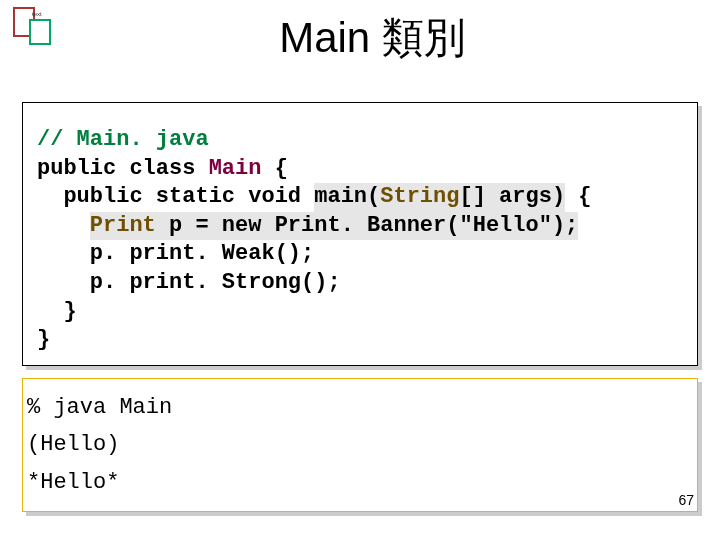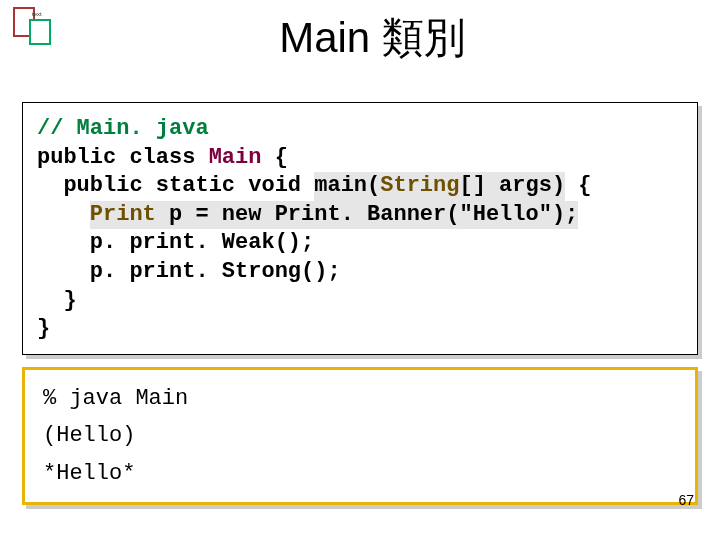--- a/index.html
+++ b/index.html
@@ -32,21 +32,21 @@
   }
   .shadow {
     position: absolute;
     top: 4px; left: 4px; right: -4px; bottom: -4px;
     background: #ccc;
   }
   .code-box {
     position: relative;
     background: #fff;
     border: 1px solid #000;
-    padding: 12px 14px 10px 14px;
+    padding: 23px 14px 10px 14px;
     font-family: "Courier New", monospace;
     font-size: 22px;
     font-weight: bold;
     line-height: 1.3;
     white-space: pre;
     margin-top: 36px;
   }
   .comment { color: #007f3f; }
   .cls { color: #7f003f; }
   .typ { color: #6f4f00; }
@@ -54,22 +54,22 @@
     background: #e6e6e6;
     display: inline-block;
   }
   .out-box-wrap {
     margin: 0 22px 0 22px;
     position: relative;
   }
   .out-box {
     position: relative;
     background: #fff;
-    border: 3px solid #eab308;
-    padding: 10px 18px;
+    border: 1px solid #eab308;
+    padding: 10px 4px;
     font-family: "Courier New", monospace;
     font-size: 22px;
     line-height: 1.7;
     white-space: pre;
   }
   .pagenum {
     position: absolute;
     right: 26px;
     bottom: 32px;
     font-size: 14px;

